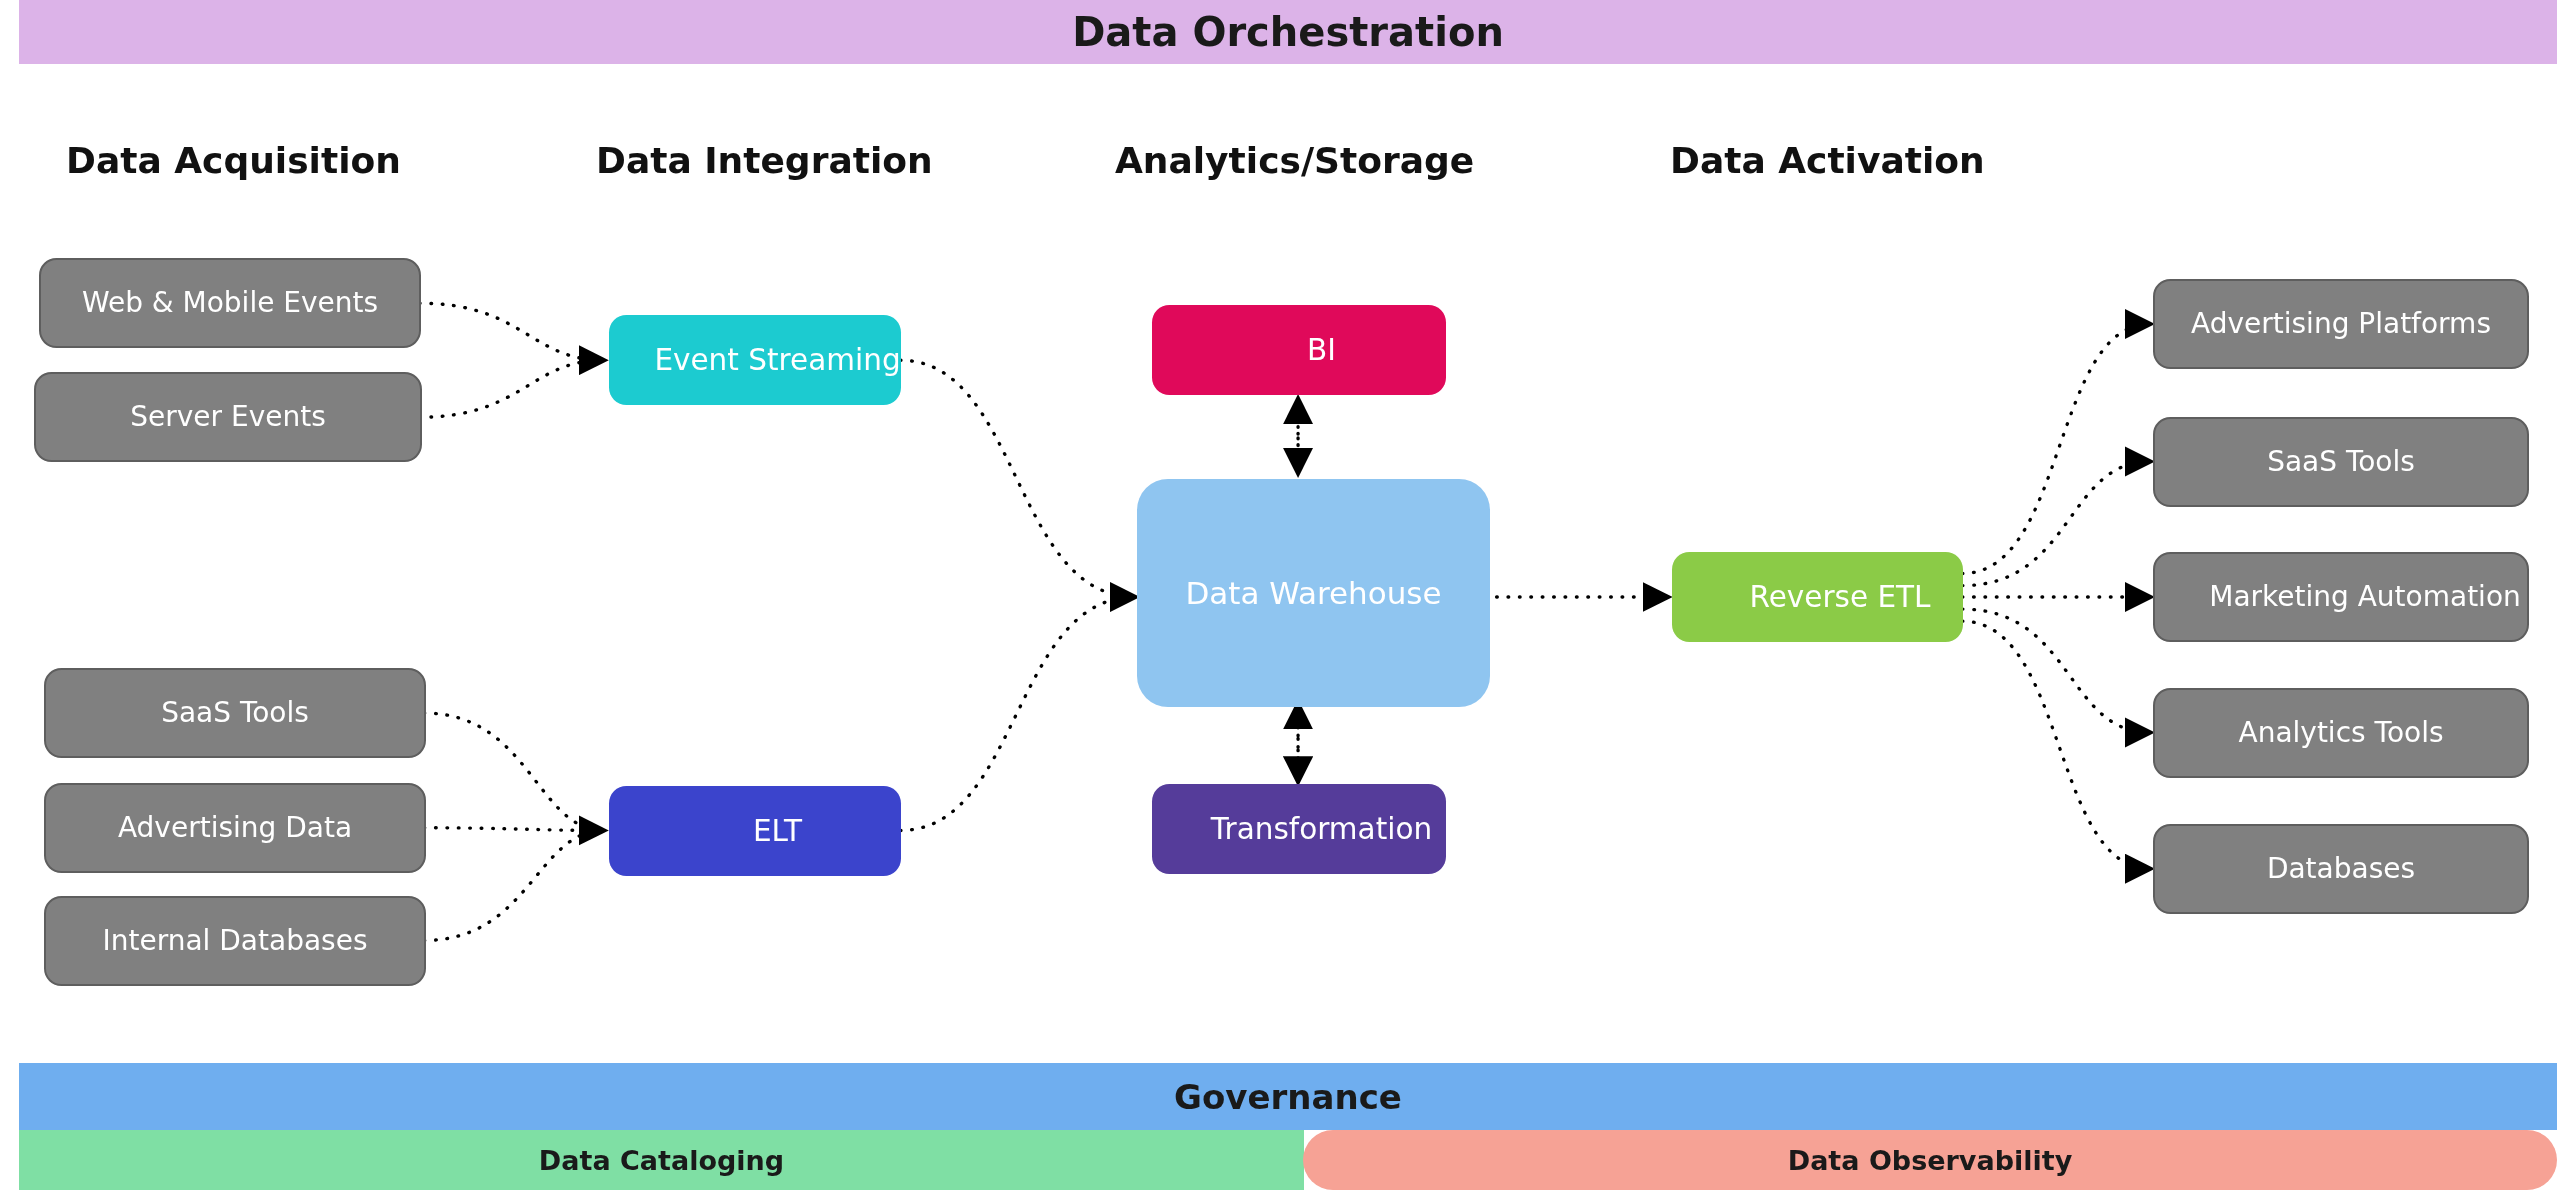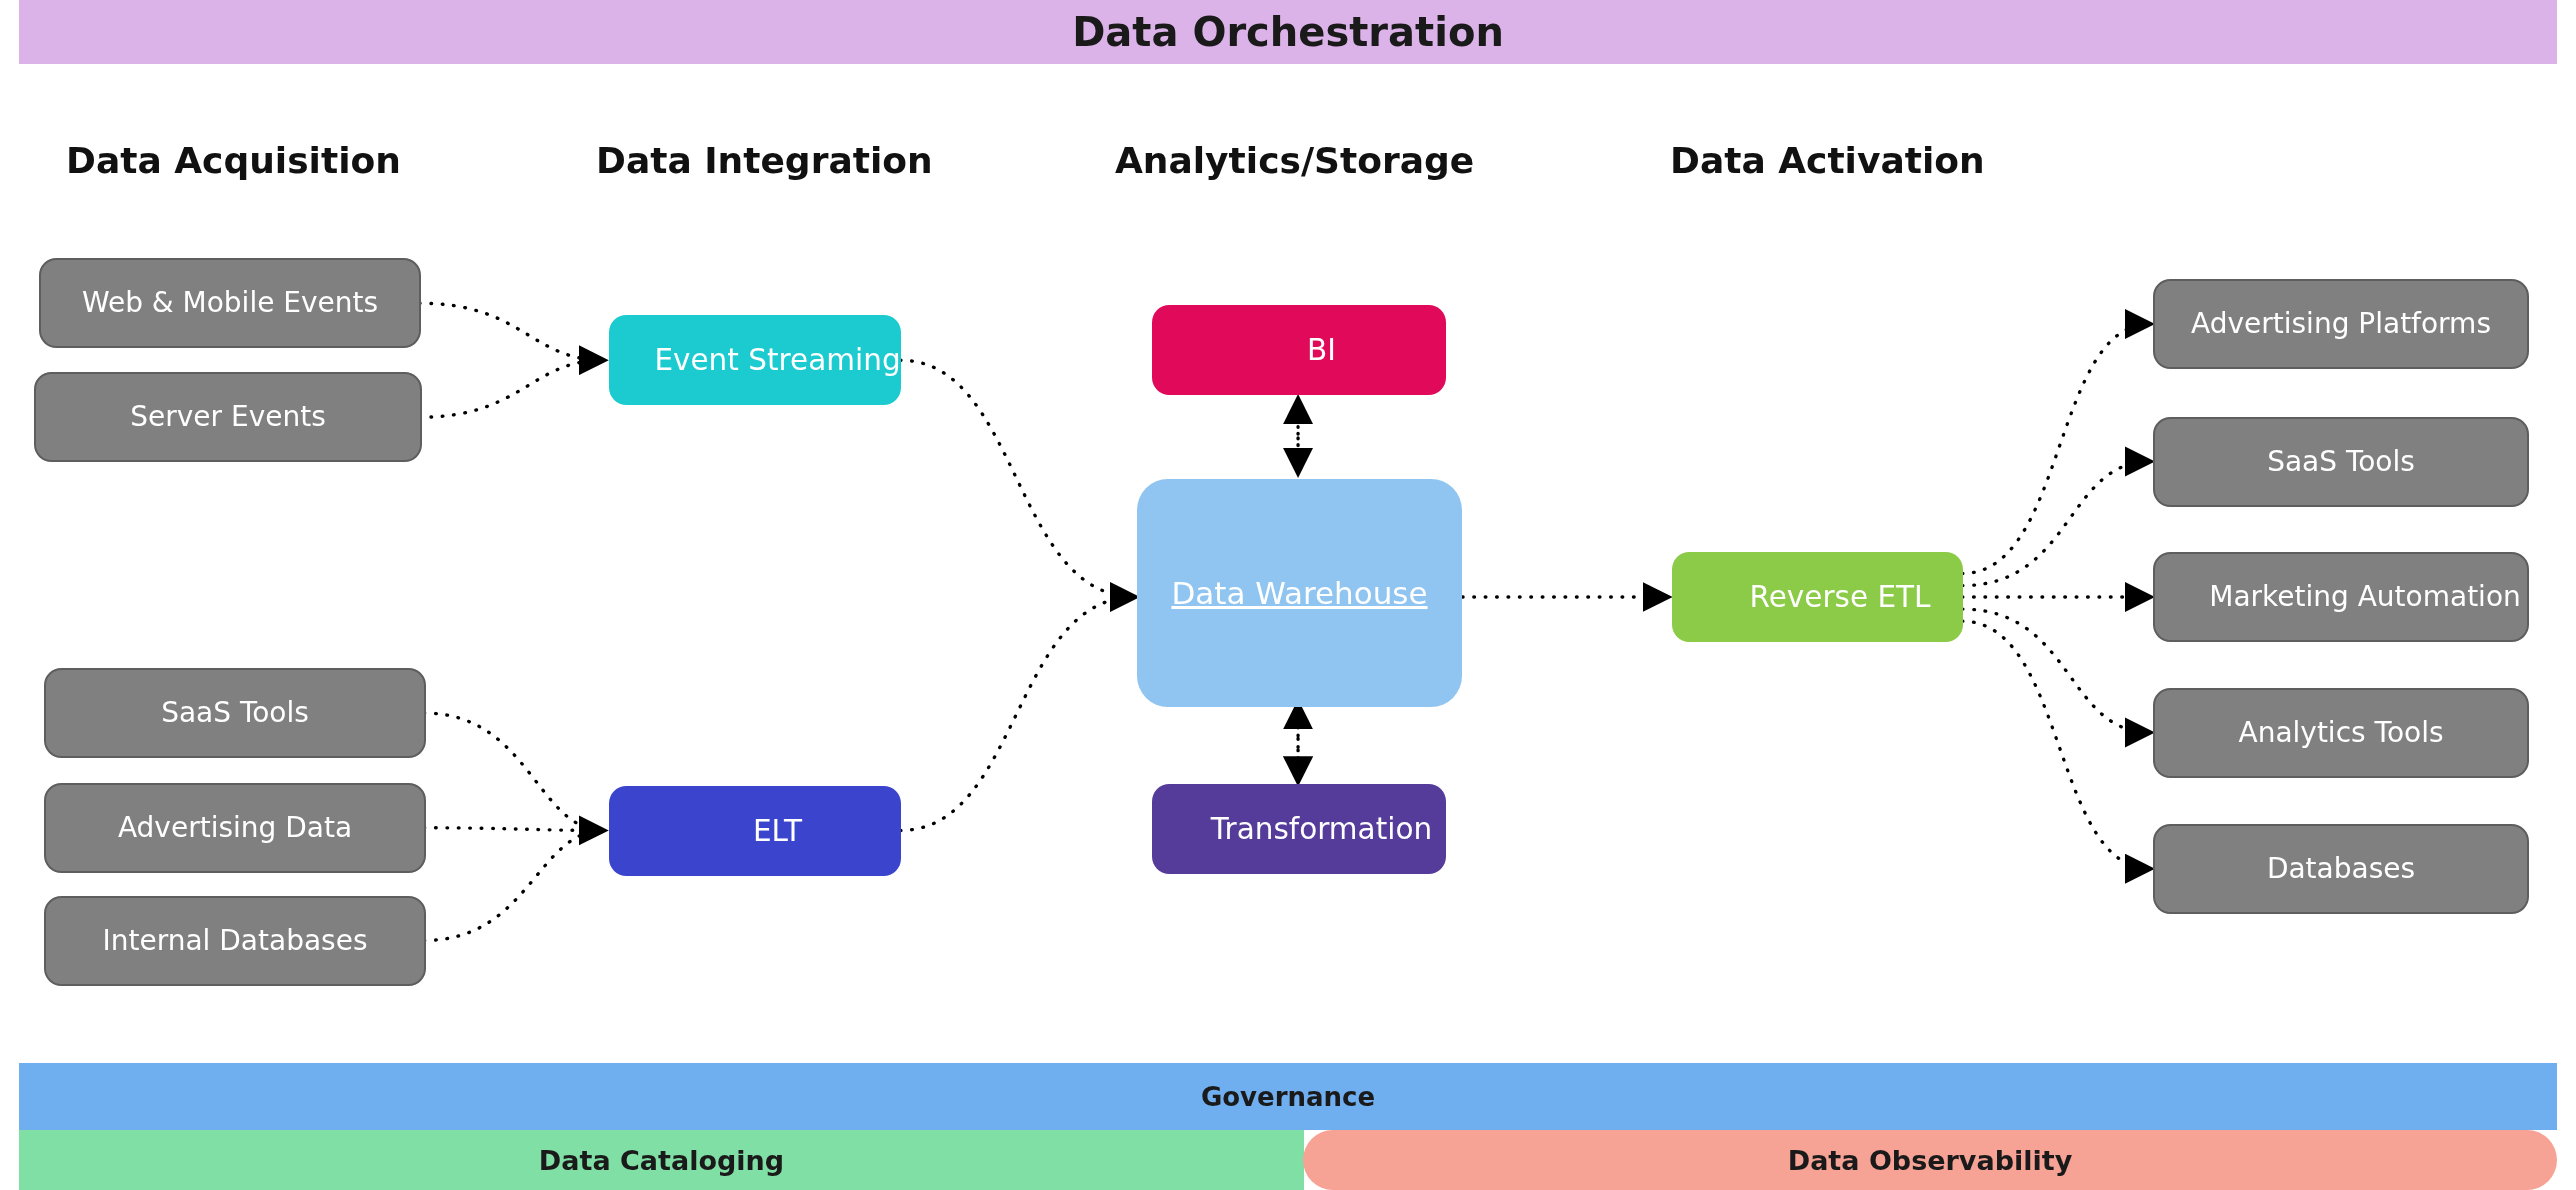--- a/index.html
+++ b/index.html
@@ -39,21 +39,21 @@
     height: 64px;
     background: #DCB3E8;
     font-size: 40px;
   }
   #governance-banner {
     left: 19px;
     top: 1063px;
     width: 2538px;
     height: 67px;
     background: #6FAEEF;
-    font-size: 26px;
+    font-size: 34px;
   }
   #cataloging-banner {
     left: 19px;
     top: 1130px;
     width: 1285px;
     height: 60px;
     background: #7FDFA4;
     font-size: 27px;
   }
   #observability-banner {
@@ -196,21 +196,21 @@
   <div class="node stage-node" style="left:609px; top:315px; width:292px; height:90px; background:#1CCBD0;">
     <span>Event Streaming</span>
   </div>
   <div class="node stage-node" style="left:609px; top:786px; width:292px; height:90px; background:#3B44CC;">
     <span>ELT</span>
   </div>
 
   <div class="node stage-node" style="left:1152px; top:305px; width:294px; height:90px; background:#E0095A;">
     <span>BI</span>
   </div>
-  <div class="node warehouse" style="left:1137px; top:479px; width:325px; height:228px; background:#8FC5F0;text-decoration:underline;">
+  <div class="node warehouse" style="left:1137px; top:479px; width:353px; height:228px; background:#8FC5F0;">
     <span>Data Warehouse</span>
   </div>
   <div class="node stage-node" style="left:1152px; top:784px; width:294px; height:90px; background:#553C9A;">
     <span>Transformation</span>
   </div>
 
   <div class="node stage-node" style="left:1672px; top:552px; width:291px; height:90px; background:#8BCB47;">
     <span>Reverse ETL</span>
   </div>
 

